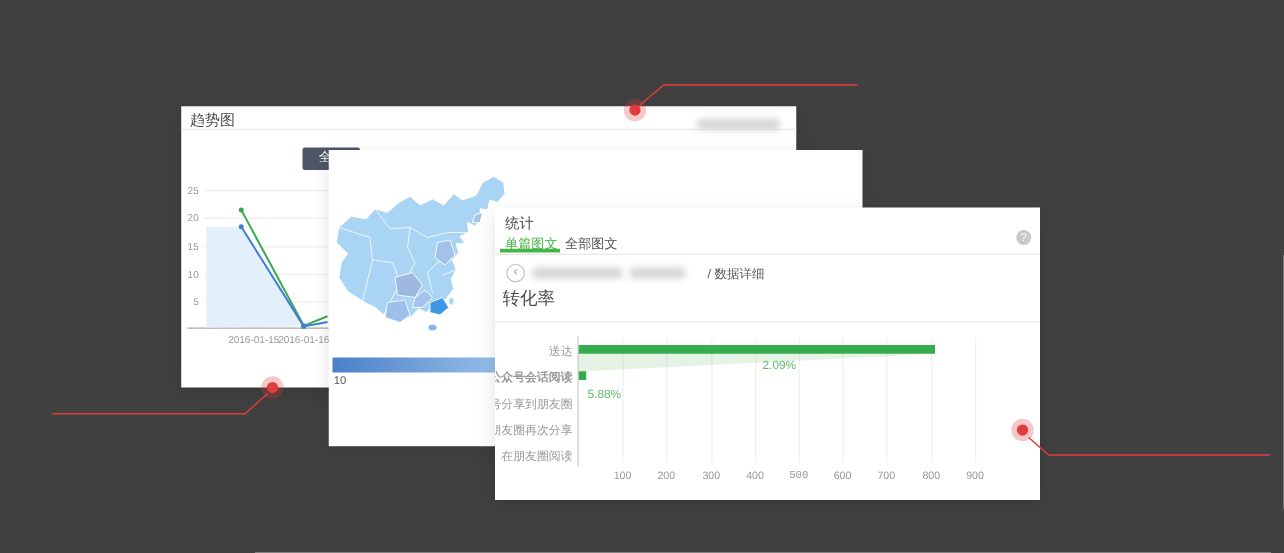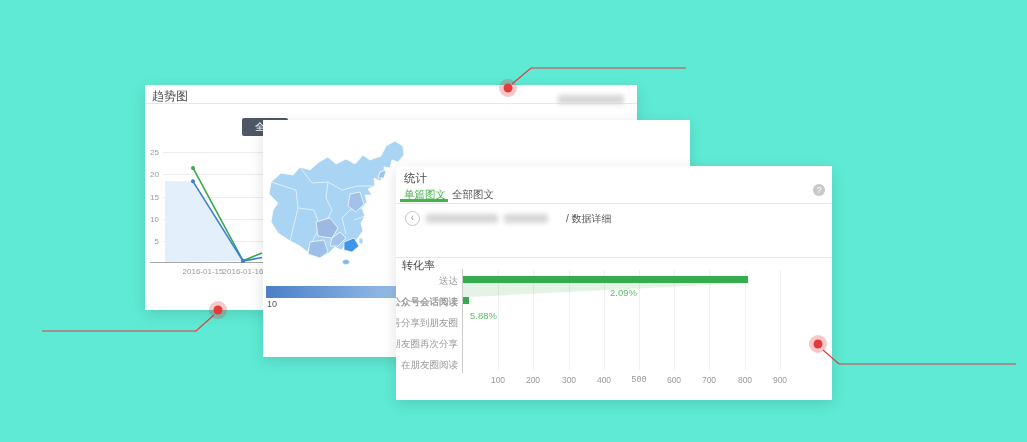--- a/index.html
+++ b/index.html
@@ -2,21 +2,21 @@
 <html><head>
 <meta charset="utf-8">
 <style>
   html,body{margin:0;padding:0;}
   body{
     font-family:"Liberation Sans","DejaVu Sans",sans-serif;
     background:#f1f2f3;
   }
   .stage{
     position:relative;width:1027px;height:442px;overflow:hidden;
-    background:#5eead4;
+    background:#404040;
   }
   .card{
     position:absolute;background:#fff;
     box-shadow:0 4px 14px rgba(0,0,0,.12);
   }
   .abs{position:absolute;}
   .divider{position:absolute;left:0;right:0;height:1px;background:#e7e7e7;}
   .blurbar{position:absolute;background:#cfcfcf;border-radius:2px;filter:blur(2.5px);opacity:.85;}
 
   
@@ -143,21 +143,21 @@
       </div>
     <div id="tab-underline"></div>
     <div class="divider" style="top:37px;"></div>
     <div id="help-ico">?</div>
 
     <div id="back-ico">‹</div>
     <div class="blurbar" style="left:30px;top:48px;width:72px;height:9px;"></div>
     <div class="blurbar" style="left:108px;top:48px;width:44px;height:9px;"></div>
     <div id="crumb-tail">/ 数据详细</div>
 
-    <div class="card-title" style="left:6px;top:92px;font-size:11px;">转化率</div>
+    <div class="card-title" style="left:6px;top:64px;font-size:14px;">转化率</div>
     <div class="divider" style="top:91px;"></div>
 
     <div id="funnel">
         <div class="f-label" style="right: 374px; top: 109px;">送达</div>
         <div class="f-label" style="right: 374px; top: 130px; font-weight: bold;">公众号会话阅读</div>
         <div class="f-label" style="right: 374px; top: 151px;">从公众号分享到朋友圈</div>
         <div class="f-label" style="right: 374px; top: 172px;">在朋友圈再次分享</div>
         <div class="f-label" style="right: 374px; top: 193px;">在朋友圈阅读</div>
         <div class="axis-v" style="left: 66px; top: 103px; height: 104px;"></div>
         <div class="gridline-v" style="left: 102px; top: 104px; height: 100px;"></div>

